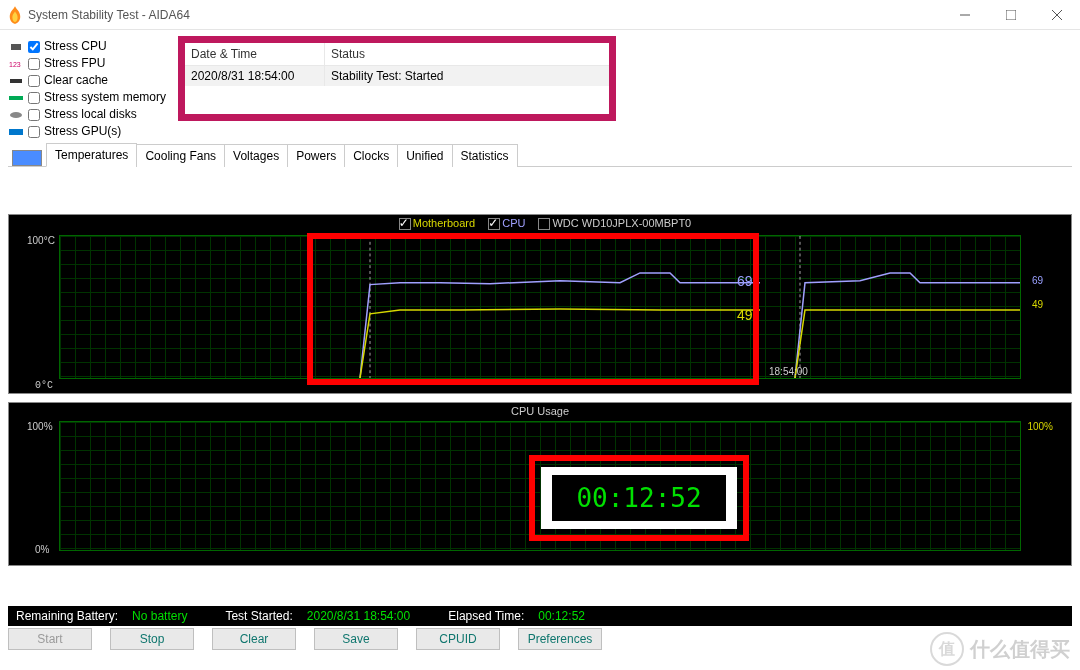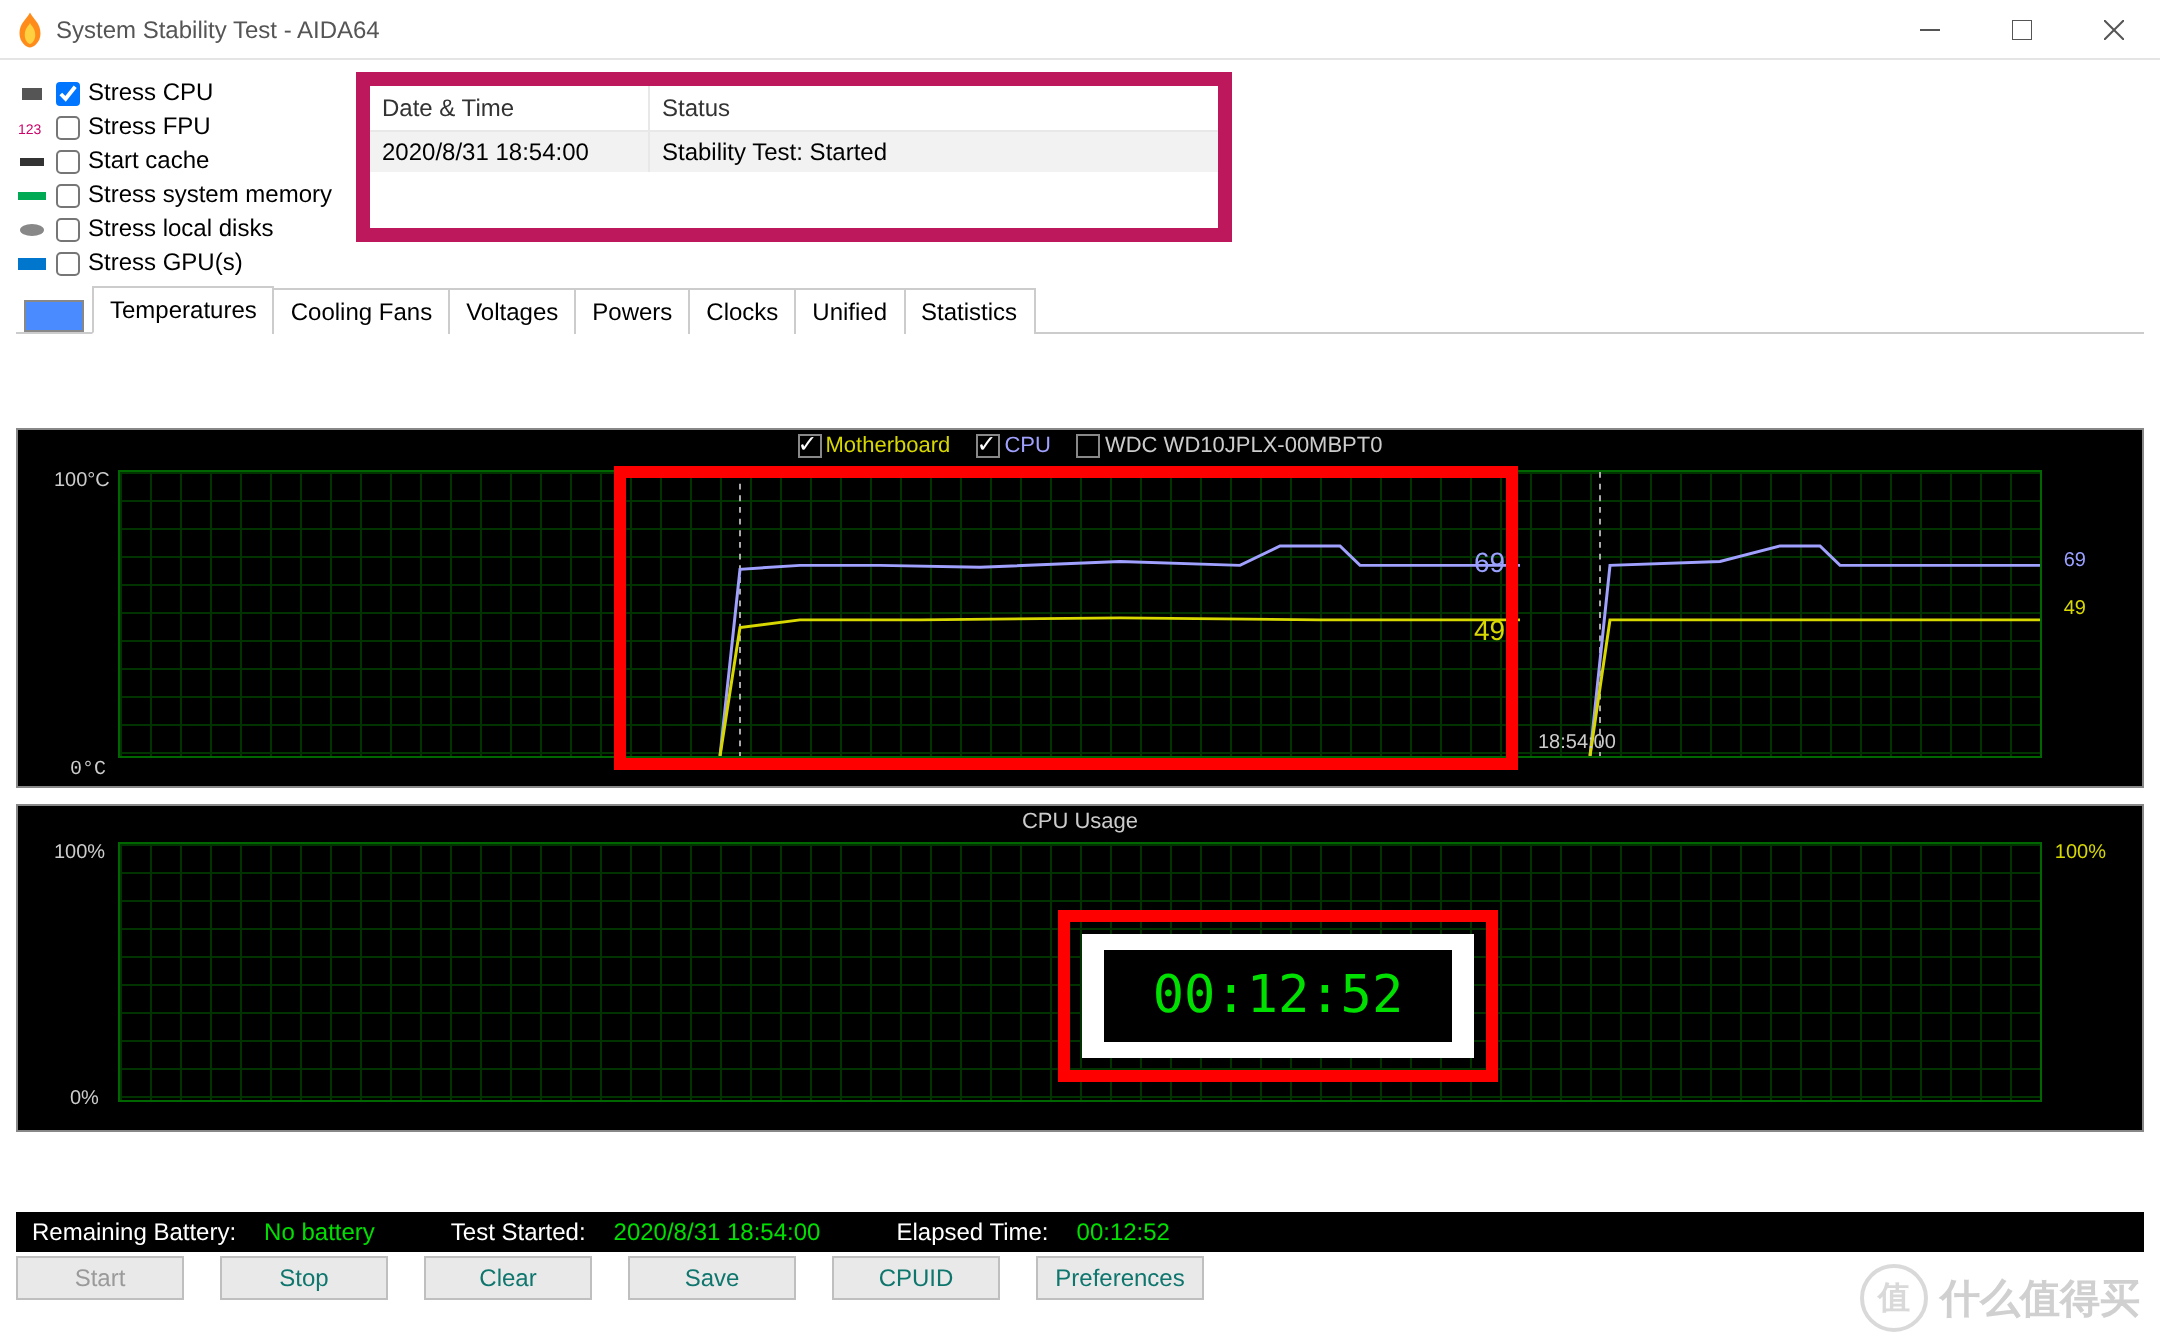--- a/index.html
+++ b/index.html
@@ -125,21 +125,21 @@
           <input type="checkbox" style="">
           <label>Stress FPU</label>
         </div>
         <div class="stressitem">
           <span class="hwicon">
               <svg width="14" height="10">
                 <rect x="1" y="3" width="12" height="4" fill="#333"></rect>
               </svg>
             </span>
           <input type="checkbox" style="">
-          <label>Start cache</label>
+          <label>Clear cache</label>
         </div>
         <div class="stressitem">
           <span class="hwicon">
               <svg width="14" height="10">
                 <rect x="0" y="3" width="14" height="4" fill="#0a5"></rect>
               </svg>
             </span>
           <input type="checkbox" style="">
           <label>Stress system memory</label>
         </div>

